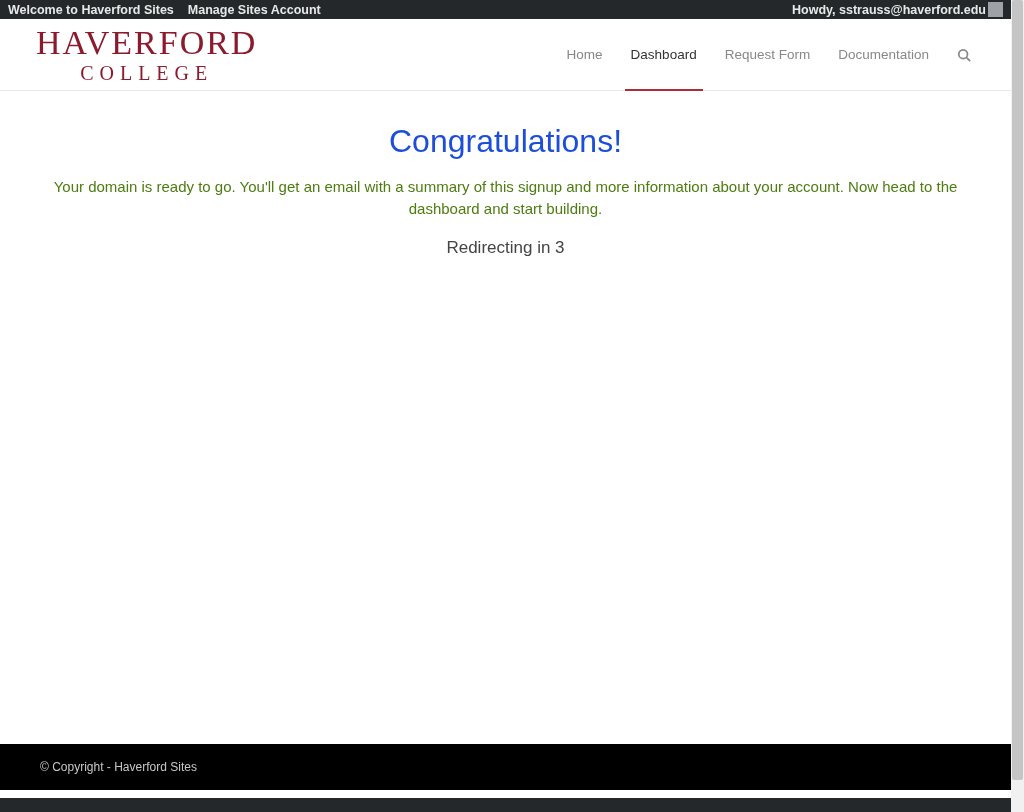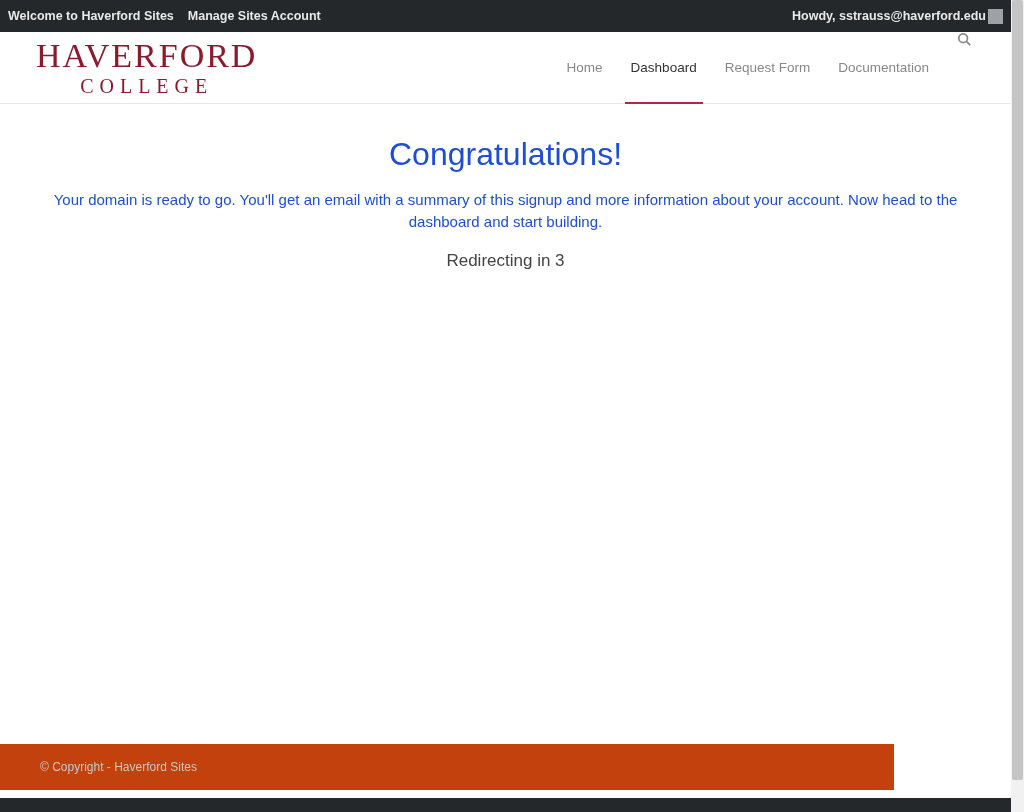--- a/index.html
+++ b/index.html
@@ -16,21 +16,21 @@
       position: relative;
     }
     .page-wrap {
       background: #ffffff;
       width: 1011px;
       height: 812px;
       position: relative;
     }
     .admin-bar {
       background: #24282b;
-      height: 32px;
+      height: 19px;
       display: flex;
       justify-content: space-between;
       align-items: center;
       padding: 0 8px;
       font-size: 12.5px;
       color: #e8e8e8;
     }
     .admin-bar-left {
       display: flex;
       gap: 14px;
@@ -75,21 +75,21 @@
       font-weight: 400;
     }
     .logo-sub {
       font-size: 20px;
       letter-spacing: 6px;
       margin-top: 3px;
       text-transform: uppercase;
     }
     .nav {
       display: flex;
-      align-items: flex-start;
+      align-items: center;
       gap: 28px;
       height: 100%;
     }
     .nav-item {
       color: #888888;
       font-size: 13.5px;
       font-weight: 500;
       text-decoration: none;
       height: 100%;
       display: flex;
@@ -122,36 +122,36 @@
       text-align: center;
     }
     .title {
       font-size: 32px;
       font-weight: 400;
       color: #1d4ed8;
       margin-bottom: 14px;
     }
     .subtitle {
       font-size: 15px;
-      color: #1d4ed8;
+      color: #4d7c0f;
       line-height: 1.45;
       max-width: 940px;
       margin: 16px auto 18px auto;
     }
     .redirect {
       font-size: 17px;
       font-weight: 400;
       color: #444444;
     }
     .footer {
       position: absolute;
       bottom: 22px;
       left: 0;
-      width: 894px;
-      background: #c2410c;
+      width: 1011px;
+      background: #000000;
       height: 46px;
       display: flex;
       align-items: center;
       padding: 0 40px;
     }
     .footer-text {
       color: #c8c8c8;
       font-size: 12px;
     }
     .footer-bar2 {

